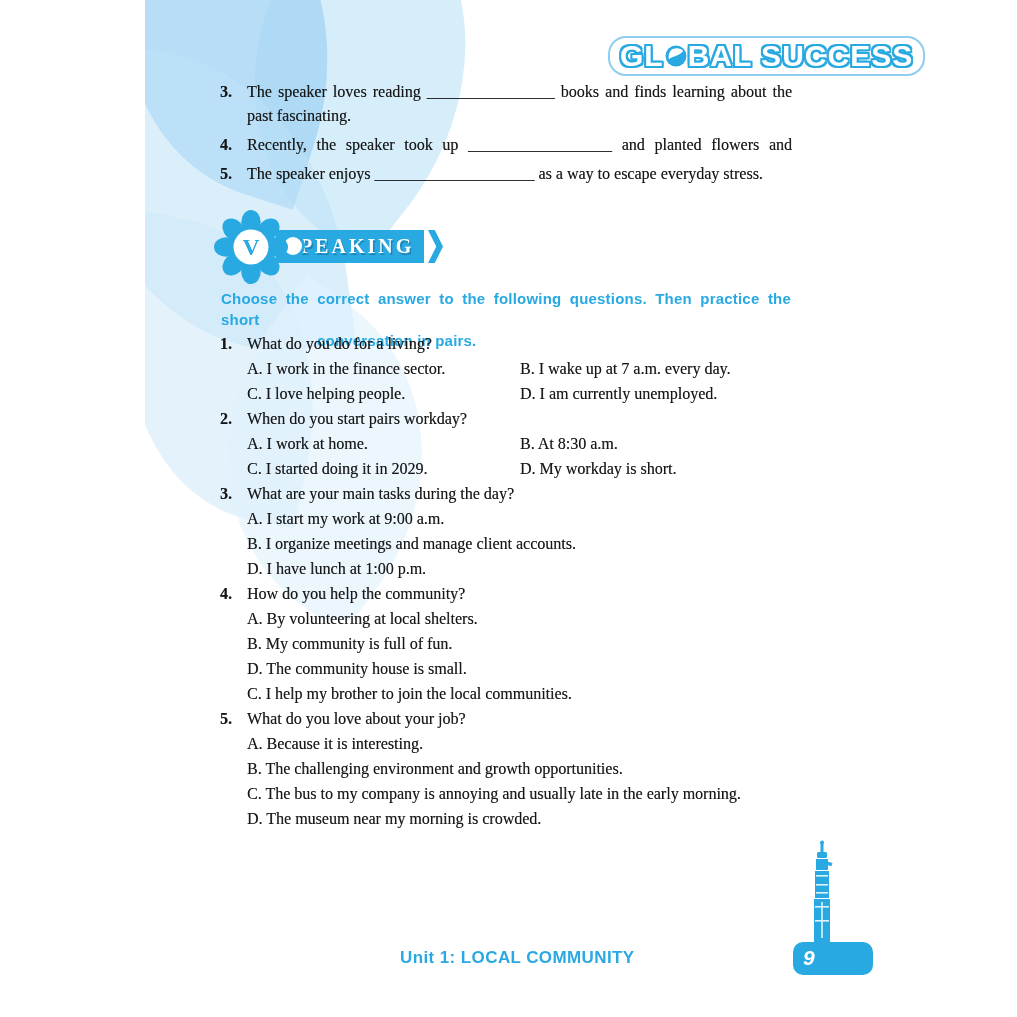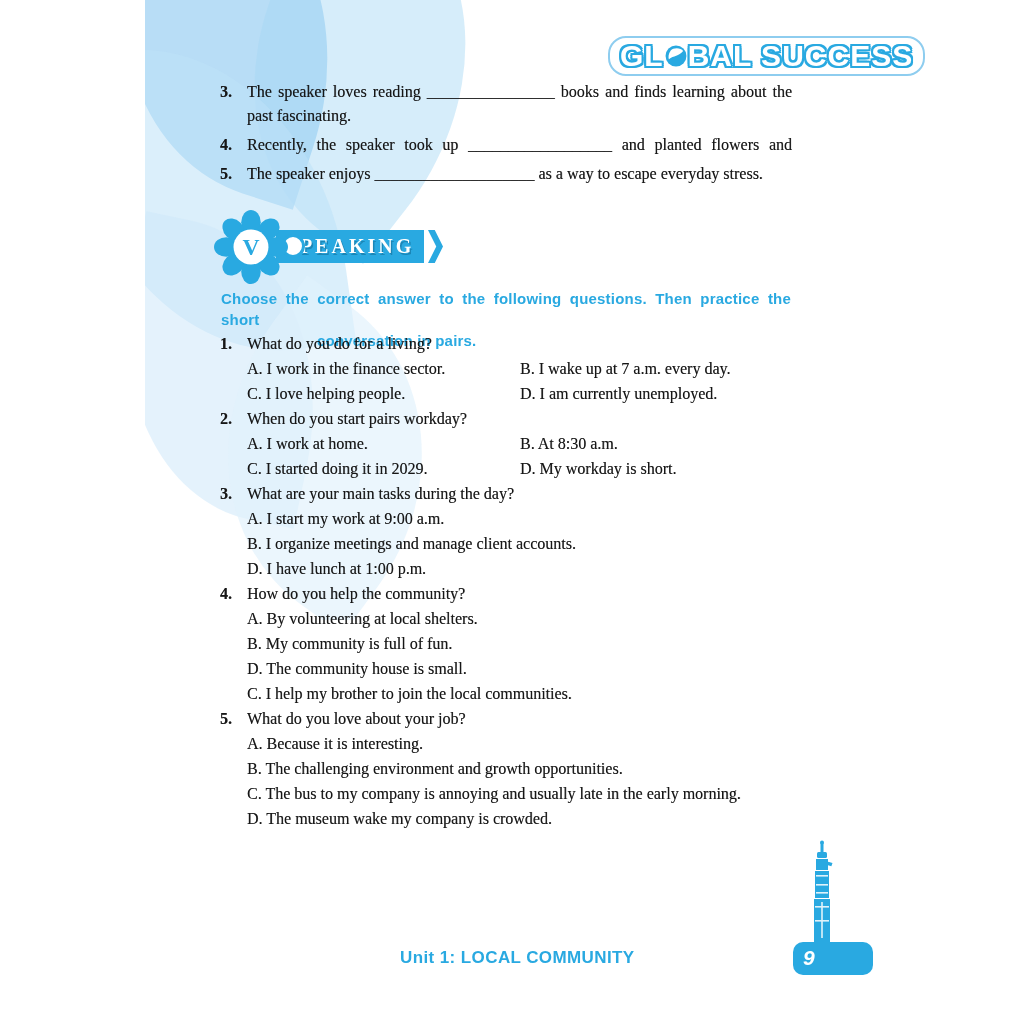--- a/index.html
+++ b/index.html
@@ -189,21 +189,21 @@
     <div class="opt-row">D. The community house is small.</div>
     <div class="opt-row">C. I help my brother to join the local communities.</div>
 
     <div class="q-head">
       <span class="q-num">5.</span>
       <span>What do you love about your job?</span>
     </div>
     <div class="opt-row">A. Because it is interesting.</div>
     <div class="opt-row">B. The challenging environment and growth opportunities.</div>
     <div class="opt-row">C. The bus to my company is annoying and usually late in the early morning.</div>
-    <div class="opt-row">D. The museum wake my company is crowded.</div>
+    <div class="opt-row">D. The museum near my morning is crowded.</div>
 
   </div>
 
   <div class="tower">
     <svg width="36" height="102" viewBox="0 0 36 102">
       <g fill="#29A9E1">
         <circle cx="18" cy="2.5" r="2"></circle>
         <rect x="16.5" y="3" width="3" height="11"></rect>
         <rect x="13" y="12" width="10" height="6" rx="1.5"></rect>
         <rect x="12" y="19" width="12" height="11"></rect>

